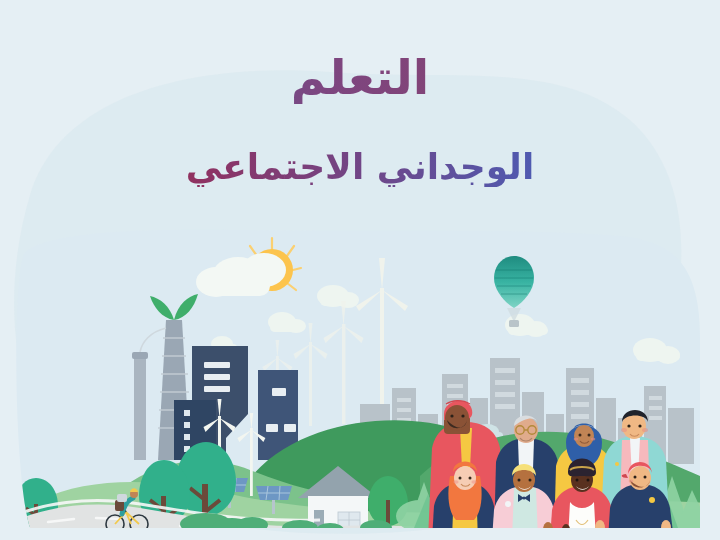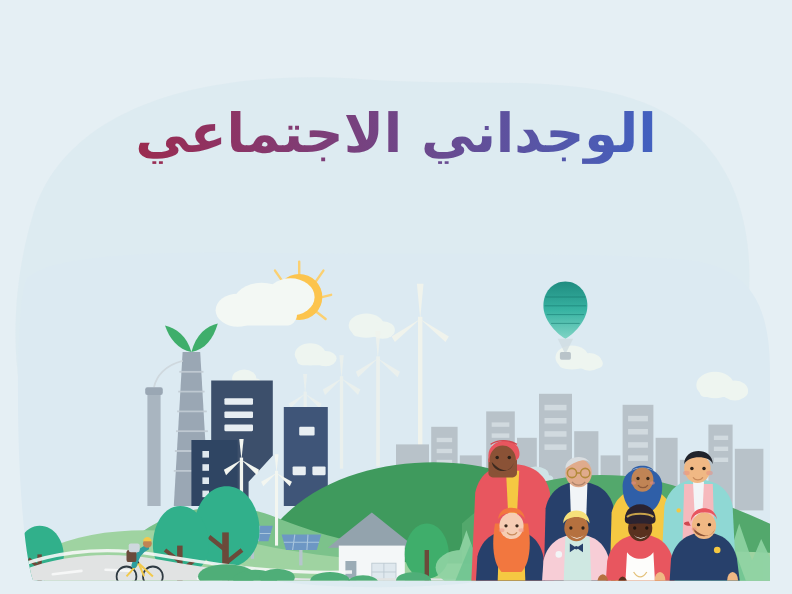--- a/index.html
+++ b/index.html
@@ -28,21 +28,21 @@
     white-space:nowrap;
   }
   .title-line1{
     font-size:48px;
     color:#7d4680;
     background:linear-gradient(90deg,#4a5fa8 0%,#7d4680 45%,#8e3e62 100%);
     -webkit-background-clip:text;background-clip:text;
     -webkit-text-fill-color:transparent;color:transparent;
   }
   .title-line2{
-    font-size:49px;
+    font-size:36px;
     margin-top:44px;
     background:linear-gradient(90deg,#b02030 0%,#8e3363 28%,#6a4a8f 55%,#3f63c4 85%,#2d6fd1 100%);
     -webkit-background-clip:text;background-clip:text;
     -webkit-text-fill-color:transparent;color:transparent;
   }
 
   
   .illus{position:absolute;left:0;top:228px;width:720px;height:312px;z-index:4;}
   .illus svg{display:block;width:720px;height:312px;}
 </style>
@@ -50,20 +50,21 @@
 <body>
 
 <div id="slide">
 
   <svg class="bg-blob" viewBox="0 0 720 540" preserveAspectRatio="none">
     <rect x="0" y="0" width="720" height="540" fill="#e5eff4"></rect>
     <path d="M30,195 C60,95 190,62 330,72 C455,81 560,60 630,120 C700,182 690,300 650,390 C612,476 520,525 400,532 C275,540 150,522 80,470 C10,418 0,295 30,195 Z" fill="#dceaf0" opacity="0.85"></path>
   </svg>
 
   <div class="title-block">
+    <span class="title-line title-line1">التعلم</span>
     <span class="title-line title-line2">الوجداني الاجتماعي</span>
   </div>
 
   <div class="illus">
   <svg viewBox="0 0 720 312" preserveAspectRatio="none">
     <defs>
       <clipPath id="sceneClip">
         <path d="M24,26 C40,6 120,0 240,2 C380,4 520,0 620,8 C676,13 700,40 700,110 L700,300 L30,300 C14,250 12,52 24,26 Z"></path>
       </clipPath>
       <linearGradient id="balloonG" x1="0" y1="0" x2="0" y2="1">

